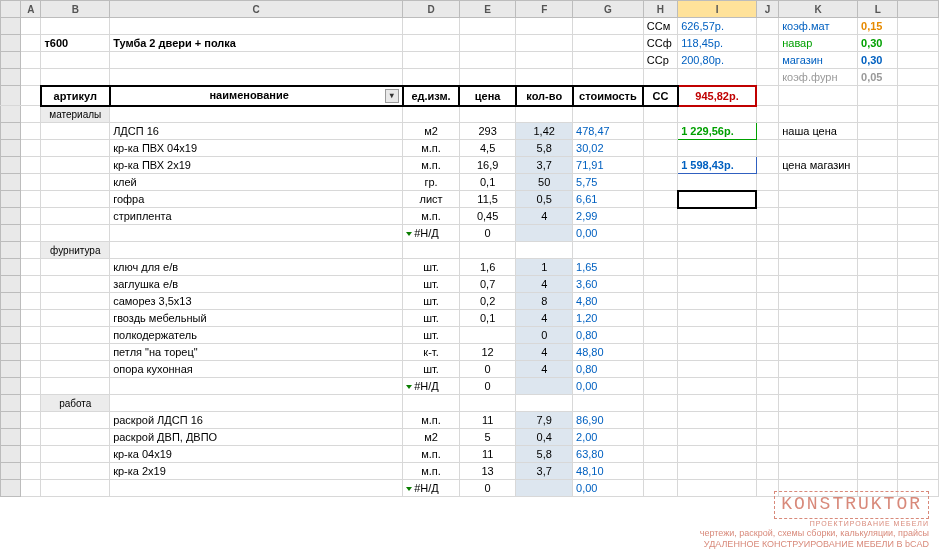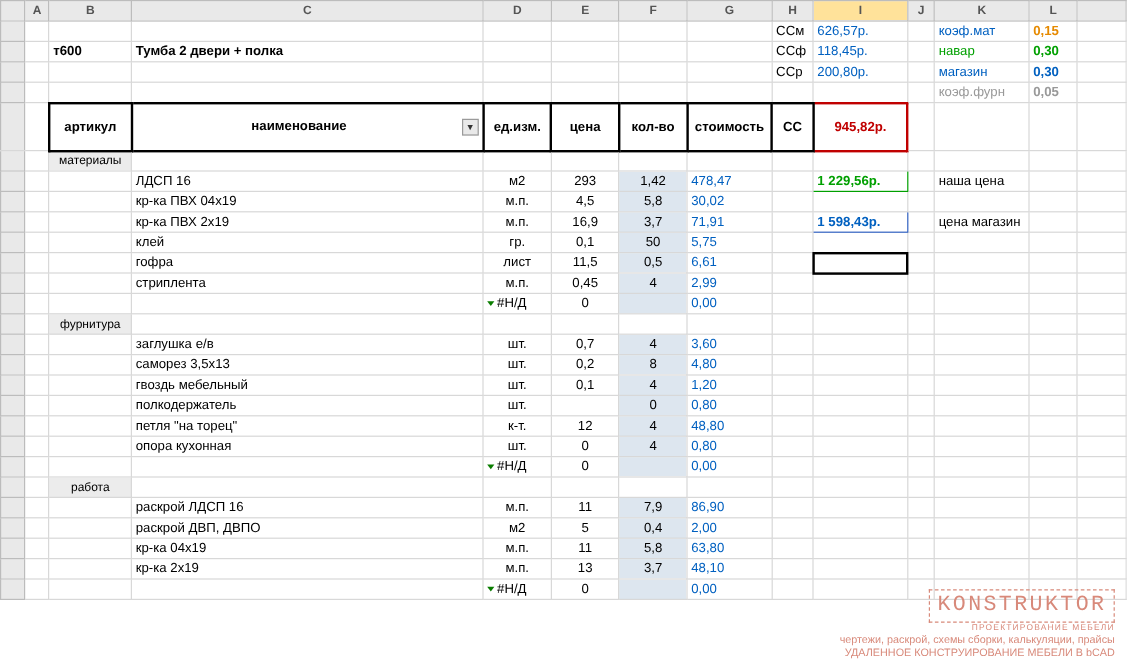--- a/index.html
+++ b/index.html
@@ -65,21 +65,21 @@
   .orange { color: #e68a00; }
   .kolvo { background: #dde6ef !important; }
 
   
   tr.hdr td {
     border-top: 2px solid #000 !important;
     border-bottom: 2px solid #000 !important;
     background: #fff;
     text-align: center;
     font-weight: bold;
-    height: 40px;
+    height: 20px;
   }
   tr.hdr td.bl { border-left: 2px solid #000 !important; }
   tr.hdr td.br { border-right: 2px solid #000 !important; }
   tr.hdr td.ccbox { border: 2px solid #000 !important; }
   tr.hdr td.sumbox { border: 2px solid #c00000 !important; color:#c00000; }
   tr.hdr td.nobox { border-top:1px solid #d8d8d8 !important; border-bottom:1px solid #d8d8d8 !important; font-weight:normal; }
 
   .cat { background: #ececec !important; font-size:10px; text-align:center;}
   .dropicon {
     float: right; width:14px; height:14px;
@@ -394,20 +394,36 @@
         <td></td>
         <td></td>
   </tr>
 
   </tbody>
     <tbody id="body2">
       <tr>
         <td class="rowhdr"></td>
         <td></td>
         <td></td>
+        <td class="al">ключ для е/в</td>
+        <td class="ac">шт.</td>
+        <td class="ac">1,6</td>
+        <td class="ac kolvo">1</td>
+        <td class="ar blue">1,65</td>
+        <td></td>
+        <td></td>
+        <td></td>
+        <td></td>
+        <td></td>
+        <td></td>
+      </tr>
+      <tr>
+        <td class="rowhdr"></td>
+        <td></td>
+        <td></td>
         <td class="al">заглушка е/в</td>
         <td class="ac">шт.</td>
         <td class="ac">0,7</td>
         <td class="ac kolvo">4</td>
         <td class="ar blue">3,60</td>
         <td></td>
         <td></td>
         <td></td>
         <td></td>
         <td></td>

